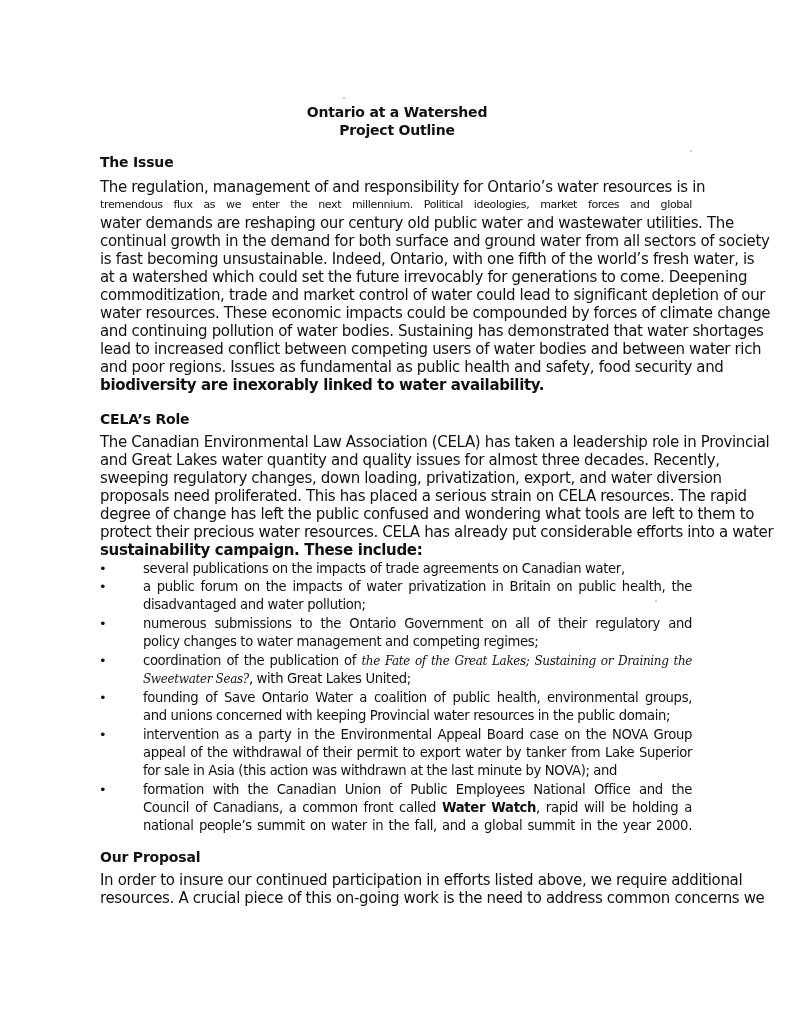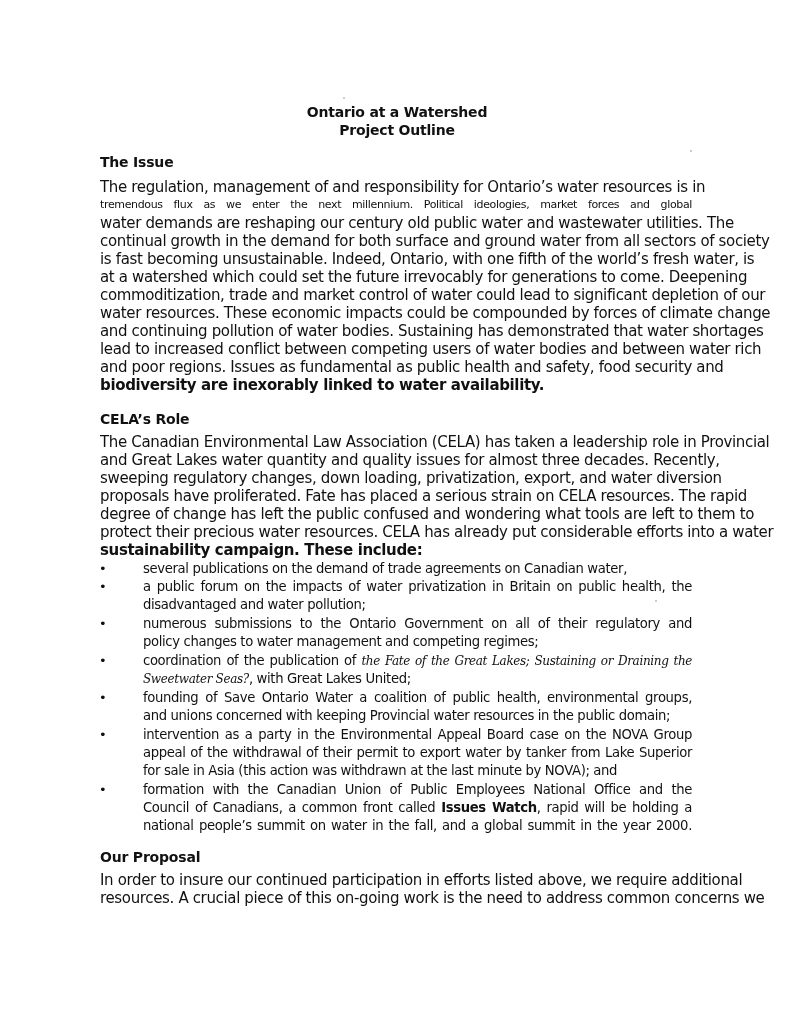--- a/index.html
+++ b/index.html
@@ -44,31 +44,31 @@
     <div class="line" style="top:340px">lead to increased conflict between competing users of water bodies and between water rich</div>
     <div class="line" style="top:358px">and poor regions. Issues as fundamental as public health and safety, food security and</div>
     <div class="line last" style="top:376px">biodiversity are inexorably linked to water availability.</div>
   </div>
 
   <div class="heading" style="top:411px">CELA’s Role</div>
   <div>
     <div class="line" style="top:433px">The Canadian Environmental Law Association (CELA) has taken a leadership role in Provincial</div>
     <div class="line" style="top:451px">and Great Lakes water quantity and quality issues for almost three decades. Recently,</div>
     <div class="line" style="top:469px">sweeping regulatory changes, down loading, privatization, export, and water diversion</div>
-    <div class="line" style="top:487px">proposals have proliferated. Fate has placed a serious strain on CELA resources. The rapid</div>
+    <div class="line" style="top:487px">proposals need proliferated. This has placed a serious strain on CELA resources. The rapid</div>
     <div class="line" style="top:505px">degree of change has left the public confused and wondering what tools are left to them to</div>
     <div class="line" style="top:523px">protect their precious water resources. CELA has already put considerable efforts into a water</div>
     <div class="line last" style="top:541px">sustainability campaign. These include:</div>
   </div>
 
   <div>
 
     <div>
       <span class="bullet" style="top:560px">•</span>
-      <div class="bline last" style="top:560px">several publications on the demand of trade agreements on Canadian water,</div>
+      <div class="bline last" style="top:560px">several publications on the impacts of trade agreements on Canadian water,</div>
     </div>
 
     <div>
       <span class="bullet" style="top:578px">•</span>
       <div class="bline" style="top:578px">a public forum on the impacts of water privatization in Britain on public health, the</div>
       <div class="bline last" style="top:596px">disadvantaged and water pollution;</div>
     </div>
 
     <div>
       <span class="bullet" style="top:615px">•</span>
@@ -91,21 +91,21 @@
     <div>
       <span class="bullet" style="top:726px">•</span>
       <div class="bline" style="top:726px">intervention as a party in the Environmental Appeal Board case on the NOVA Group</div>
       <div class="bline" style="top:744px">appeal of the withdrawal of their permit to export water by tanker from Lake Superior</div>
       <div class="bline last" style="top:762px">for sale in Asia (this action was withdrawn at the last minute by NOVA); and</div>
     </div>
 
     <div>
       <span class="bullet" style="top:781px">•</span>
       <div class="bline" style="top:781px">formation with the Canadian Union of Public Employees National Office and the</div>
-      <div class="bline" style="top:799px"><span>Council of Canadians, a common front called </span><span class="bd">Issues Watch</span><span>, rapid will be holding a</span></div>
+      <div class="bline" style="top:799px"><span>Council of Canadians, a common front called </span><span class="bd">Water Watch</span><span>, rapid will be holding a</span></div>
       <div class="bline" style="top:817px">national people’s summit on water in the fall, and a global summit in the year 2000.</div>
     </div>
   </div>
 
   <div class="heading" style="top:849px">Our Proposal</div>
   <div>
     <div class="line" style="top:871px">In order to insure our continued participation in efforts listed above, we require additional</div>
     <div class="line" style="top:889px">resources. A crucial piece of this on-going work is the need to address common concerns we</div>
   </div>
 

